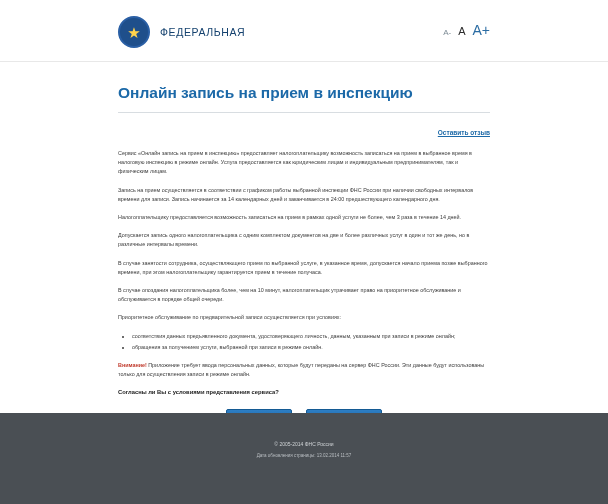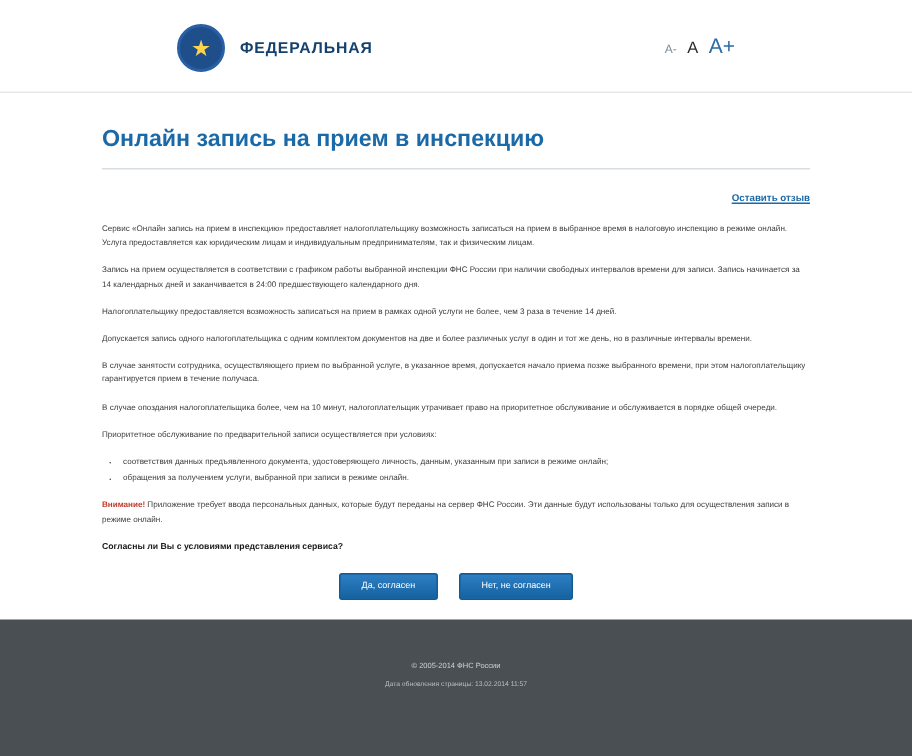--- a/index.html
+++ b/index.html
@@ -36,42 +36,42 @@
     display: flex;
     align-items: center;
     justify-content: center;
     color: #ffd34d;
     font-size: 15px;
     line-height: 1;
   }
   .org-name {
     margin-left: 10px;
     color: #14416e;
-    font-weight: bold;
+    font-weight: normal;
     font-size: 10.5px;
     letter-spacing: 0.6px;
     line-height: 13px;
     text-transform: uppercase;
   }
   .fontsize-ctrl {
     position: absolute;
     right: 118px; top: 22px;
     display: flex;
     align-items: baseline;
     gap: 7px;
     color: #2b6ca3;
   }
   .fs-small { font-size: 8px; color: #7d8b95; }
   .fs-mid { font-size: 11px; color: #2b2b2b; }
   .fs-large { font-size: 14px; color: #2b6ca3; }
 
   
   .content {
     position: relative;
-    padding: 0 68px;
+    padding: 0 118px;
   }
   .title {
     color: #1c69a8;
     font-size: 15.5px;
     font-weight: bold;
     margin: 22px 0 10px 0;
   }
   .divider {
     height: 1px;
     background: #d8dde1;

